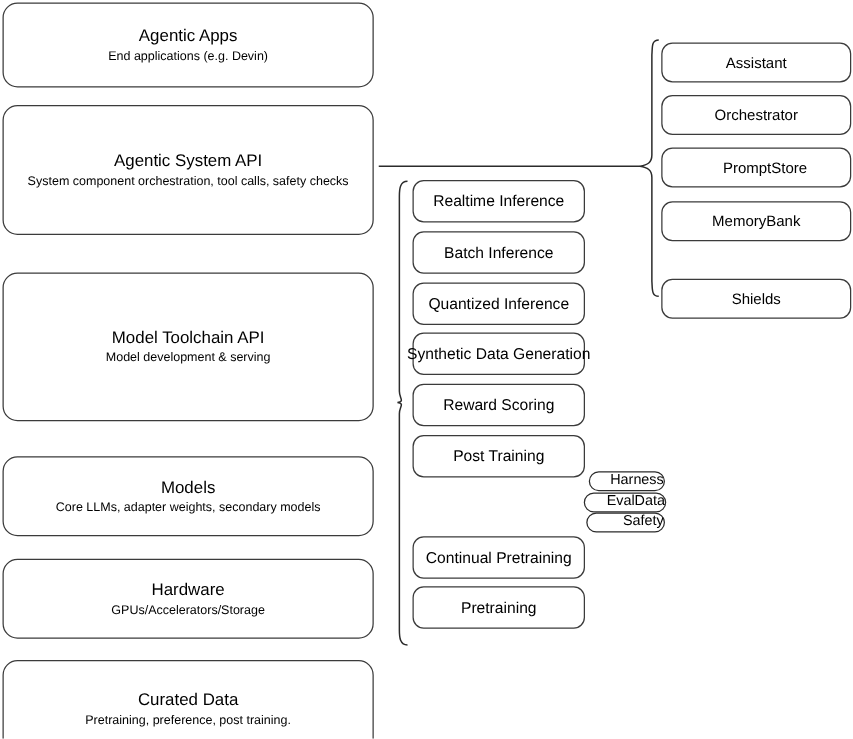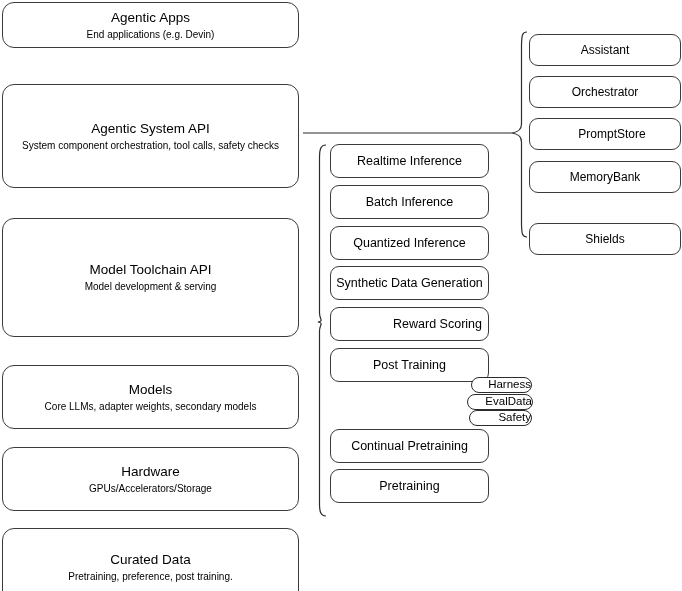--- a/index.html
+++ b/index.html
@@ -47,21 +47,21 @@
     margin-top: 2px;
     white-space: nowrap;
   }
 
   
   .stack-box { left: 2px; width: 297px; }
 
   
   .mid-box {
     left: 330px;
-    width: 159px;
+    width: 138px;
     height: 34px;
     border-radius: 9px;
     border-width: 1.2px;
   }
   .mid-box .title { font-size: 12.5px; }
 
   
   .right-box {
     left: 529px;
     width: 152px;
@@ -119,21 +119,21 @@
 
     <path d="M 326 145
              C 320 145, 319.5 151, 319.5 157
              L 319.5 313
              C 319.5 319, 324 321, 318 322
              C 324 323, 319.5 325, 319.5 331
              L 319.5 504
              C 319.5 510, 320 516, 326 516"></path>
   </svg>
 
-  <div class="box stack-box" style="top:2px;  height:46px;">
+  <div class="box stack-box" style="top:2px;  height:68px;">
     <div class="title">Agentic Apps</div>
     <div class="subtitle">End applications (e.g. Devin)</div>
   </div>
 
   <div class="box stack-box" style="top:84px; height:104px;">
     <div class="title">Agentic System API</div>
     <div class="subtitle">System component orchestration, tool calls, safety checks</div>
   </div>
 
   <div class="box stack-box" style="top:218px; height:119px;">
@@ -161,21 +161,21 @@
   </div>
   <div class="box mid-box" style="top:185px;">
     <div class="title">Batch Inference</div>
   </div>
   <div class="box mid-box" style="top:226px;">
     <div class="title">Quantized Inference</div>
   </div>
   <div class="box mid-box" style="top:266px;">
     <div class="title">Synthetic Data Generation</div>
   </div>
-  <div class="box mid-box" style="top:307px;align-items:flex-end;">
+  <div class="box mid-box" style="top:307px;">
     <div class="title">Reward Scoring</div>
   </div>
   <div class="box mid-box" style="top:348px;">
     <div class="title">Post Training</div>
   </div>
   <div class="box mid-box" style="top:429px;">
     <div class="title">Continual Pretraining</div>
   </div>
   <div class="box mid-box" style="top:469px;">
     <div class="title">Pretraining</div>

